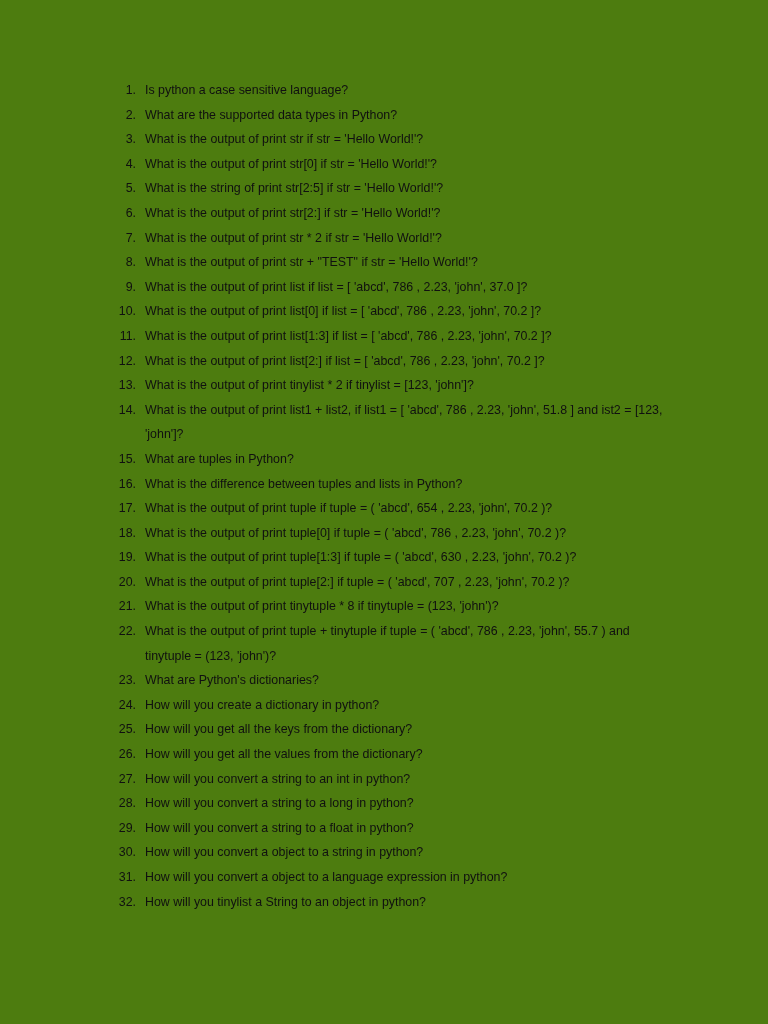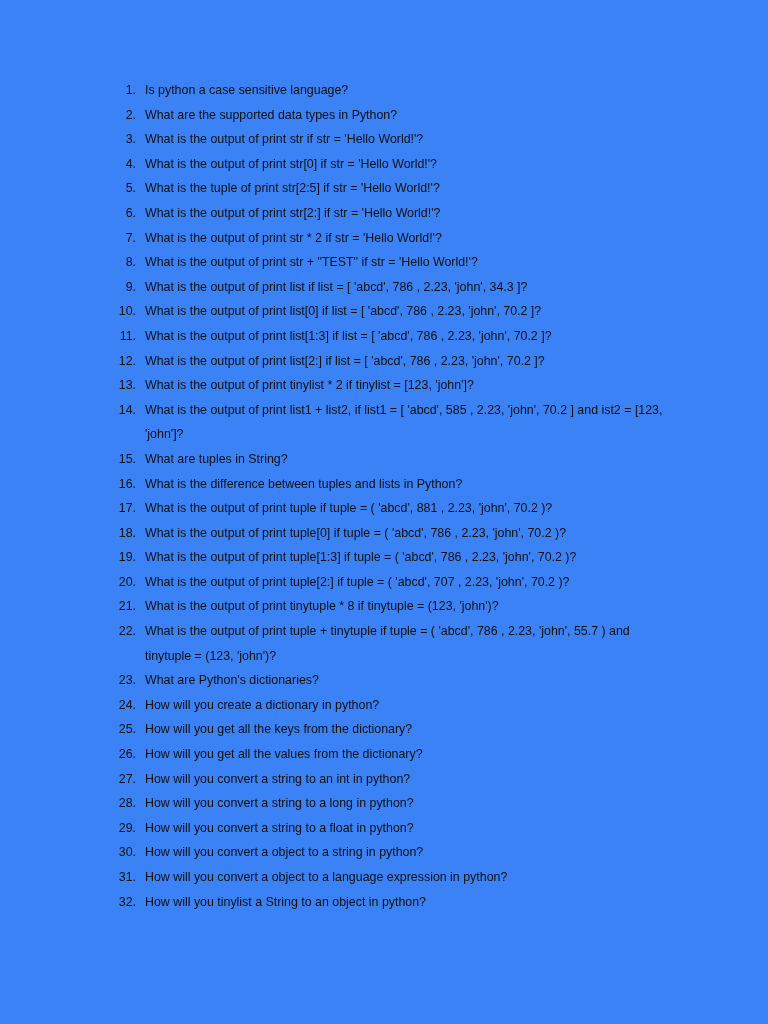--- a/index.html
+++ b/index.html
@@ -11,21 +11,21 @@
     width: 768px;
     height: 1024px;
     font-family: "Liberation Serif", serif;
     color: #000000;
     overflow: hidden;
   }
   .page {
     position: relative;
     width: 768px;
     height: 1024px;
-    background: #3b82f6;
+    background: #4d7c0f;
     box-sizing: border-box;
     padding: 78px 95px 0 112px;
   }
   ol.question-list {
     list-style: none;
     margin: 0;
     padding: 0;
     counter-reset: q;
   }
   ol.question-list > li {
@@ -65,63 +65,63 @@
     <li>
         <span class="q-text">What are the supported data types in Python?</span>
       </li>
     <li>
         <span class="q-text">What is the output of print str if str = 'Hello World!'?</span>
       </li>
     <li>
         <span class="q-text">What is the output of print str[0] if str = 'Hello World!'?</span>
       </li>
     <li>
-        <span class="q-text">What is the tuple of print str[2:5] if str = 'Hello World!'?</span>
+        <span class="q-text">What is the string of print str[2:5] if str = 'Hello World!'?</span>
       </li>
     <li>
         <span class="q-text">What is the output of print str[2:] if str = 'Hello World!'?</span>
       </li>
     <li>
         <span class="q-text">What is the output of print str * 2 if str = 'Hello World!'?</span>
       </li>
     <li>
         <span class="q-text">What is the output of print str + "TEST" if str = 'Hello World!'?</span>
       </li>
     <li>
-        <span class="q-text">What is the output of print list if list = [ 'abcd', 786 , 2.23, 'john', 34.3 ]?</span>
+        <span class="q-text">What is the output of print list if list = [ 'abcd', 786 , 2.23, 'john', 37.0 ]?</span>
       </li>
     <li>
         <span class="q-text">What is the output of print list[0] if list = [ 'abcd', 786 , 2.23, 'john', 70.2 ]?</span>
       </li>
     <li>
         <span class="q-text">What is the output of print list[1:3] if list = [ 'abcd', 786 , 2.23, 'john', 70.2 ]?</span>
       </li>
     <li>
         <span class="q-text">What is the output of print list[2:] if list = [ 'abcd', 786 , 2.23, 'john', 70.2 ]?</span>
       </li>
     <li>
         <span class="q-text">What is the output of print tinylist * 2 if tinylist = [123, 'john']?</span>
       </li>
     <li>
-        <span class="q-text">What is the output of print list1 + list2, if list1 = [ 'abcd', 585 , 2.23, 'john', 70.2 ] and ist2 = [123, 'john']?</span>
+        <span class="q-text">What is the output of print list1 + list2, if list1 = [ 'abcd', 786 , 2.23, 'john', 51.8 ] and ist2 = [123, 'john']?</span>
       </li>
     <li>
-        <span class="q-text">What are tuples in String?</span>
+        <span class="q-text">What are tuples in Python?</span>
       </li>
     <li>
         <span class="q-text">What is the difference between tuples and lists in Python?</span>
       </li>
     <li>
-        <span class="q-text">What is the output of print tuple if tuple = ( 'abcd', 881 , 2.23, 'john', 70.2 )?</span>
+        <span class="q-text">What is the output of print tuple if tuple = ( 'abcd', 654 , 2.23, 'john', 70.2 )?</span>
       </li>
     <li>
         <span class="q-text">What is the output of print tuple[0] if tuple = ( 'abcd', 786 , 2.23, 'john', 70.2 )?</span>
       </li>
     <li>
-        <span class="q-text">What is the output of print tuple[1:3] if tuple = ( 'abcd', 786 , 2.23, 'john', 70.2 )?</span>
+        <span class="q-text">What is the output of print tuple[1:3] if tuple = ( 'abcd', 630 , 2.23, 'john', 70.2 )?</span>
       </li>
     <li>
         <span class="q-text">What is the output of print tuple[2:] if tuple = ( 'abcd', 707 , 2.23, 'john', 70.2 )?</span>
       </li>
     <li>
         <span class="q-text">What is the output of print tinytuple * 8 if tinytuple = (123, 'john')?</span>
       </li>
     <li>
         <span class="q-text">What is the output of print tuple + tinytuple if tuple = ( 'abcd', 786 , 2.23, 'john', 55.7 ) and tinytuple = (123, 'john')?</span>
       </li>

